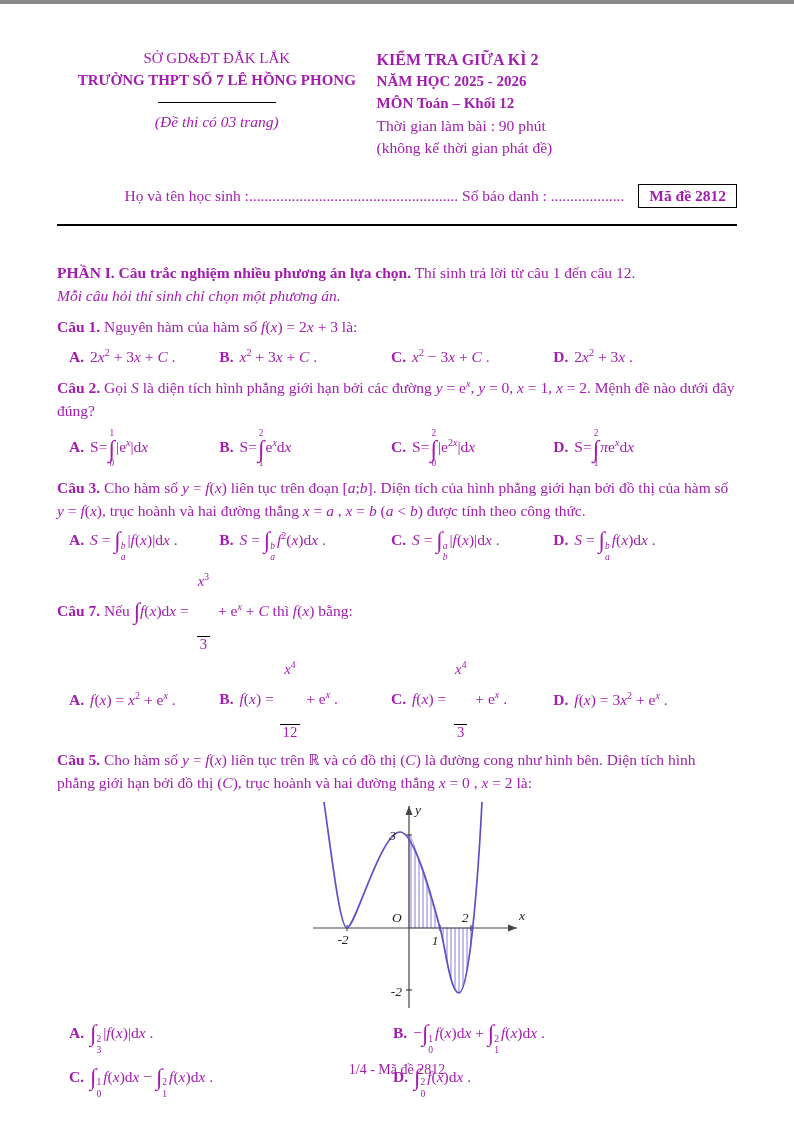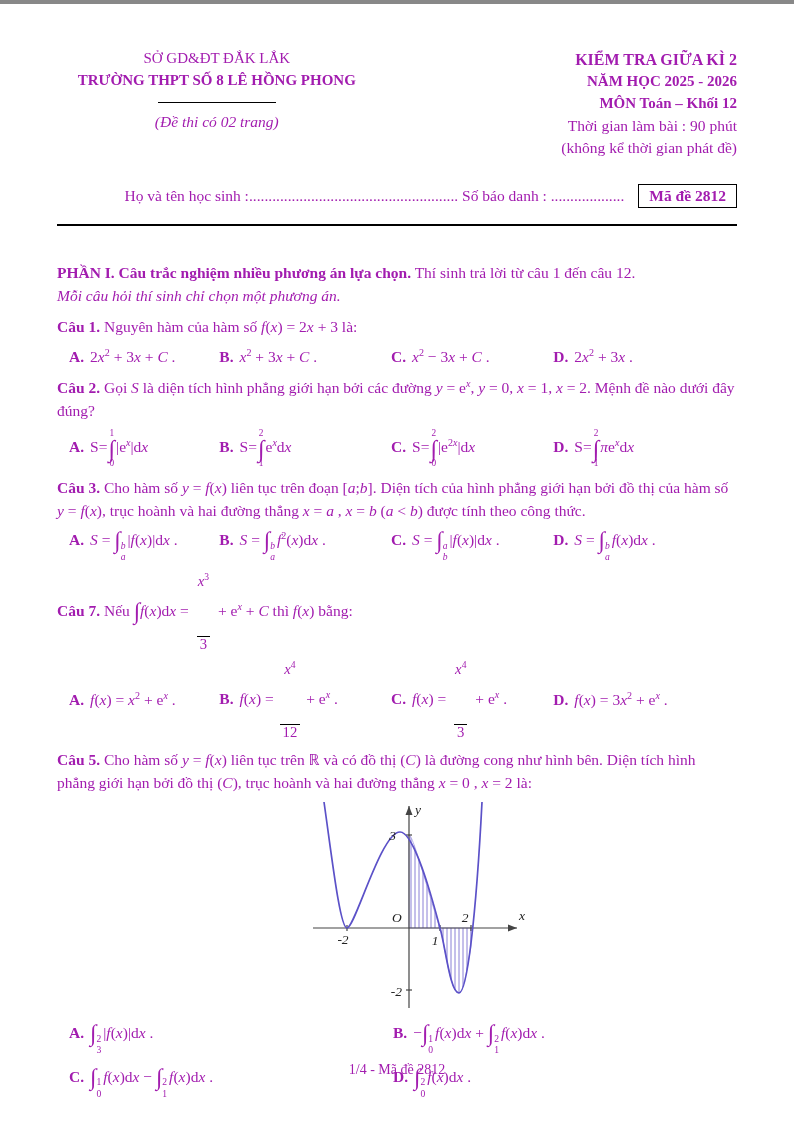--- a/index.html
+++ b/index.html
@@ -12,21 +12,21 @@
     color:#a21caf;
     font-size:15.5px;
     line-height:1.45;
     overflow:hidden;
   }
   .content{padding:44px 57px 0 57px;}
 
   
   .hdr{display:flex;}
   .hdr-left{width:47%;text-align:center;}
-  .hdr-right{width:53%;text-align:right;}
+  .hdr-right{width:53%;text-align:left;}
   .hl1{font-size:15px;}
   .hl2{font-weight:bold;font-size:15px;}
   .hsep{width:118px;border-top:1.4px solid #000;margin:10px auto 8px auto;}
   .hnote{font-style:italic;}
   .hr1{font-weight:bold;font-size:16px;}
   .hr2,.hr3{font-weight:bold;font-size:15px;}
   .hri{}
 
   .student-row{display:flex;align-items:center;margin-top:24px;}
   .student-text{flex:1;text-align:right;}
@@ -66,23 +66,23 @@
 </style>
 </head>
 <body>
 
 <div class="page">
   <div class="content">
 
     <div class="hdr">
       <div class="hdr-left">
         <div class="hl1">SỞ GD&amp;ĐT ĐẮK LẮK</div>
-        <div class="hl2">TRƯỜNG THPT SỐ 8 LÊ HỒNG PHONG</div>
+        <div class="hl2">TRƯỜNG THPT SỐ 7 LÊ HỒNG PHONG</div>
         <div class="hsep"></div>
-        <div class="hnote">(Đề thi có 02 trang)</div>
+        <div class="hnote">(Đề thi có 03 trang)</div>
       </div>
       <div class="hdr-right">
         <div class="hr1">KIỂM TRA GIỮA KÌ 2</div>
         <div class="hr2">NĂM HỌC 2025 - 2026</div>
         <div class="hr3">MÔN Toán – Khối 12</div>
         <div class="hri">Thời gian làm bài : 90 phút</div>
         <div class="hri">(không kể thời gian phát đề)</div>
       </div>
     </div>
 

